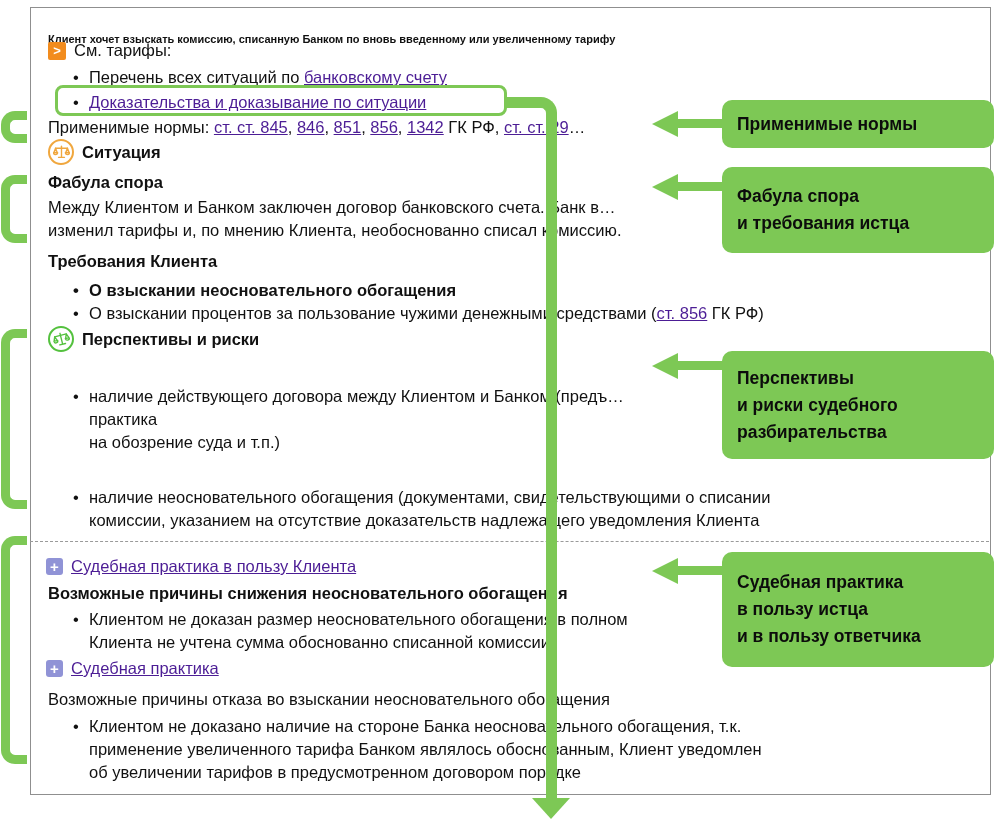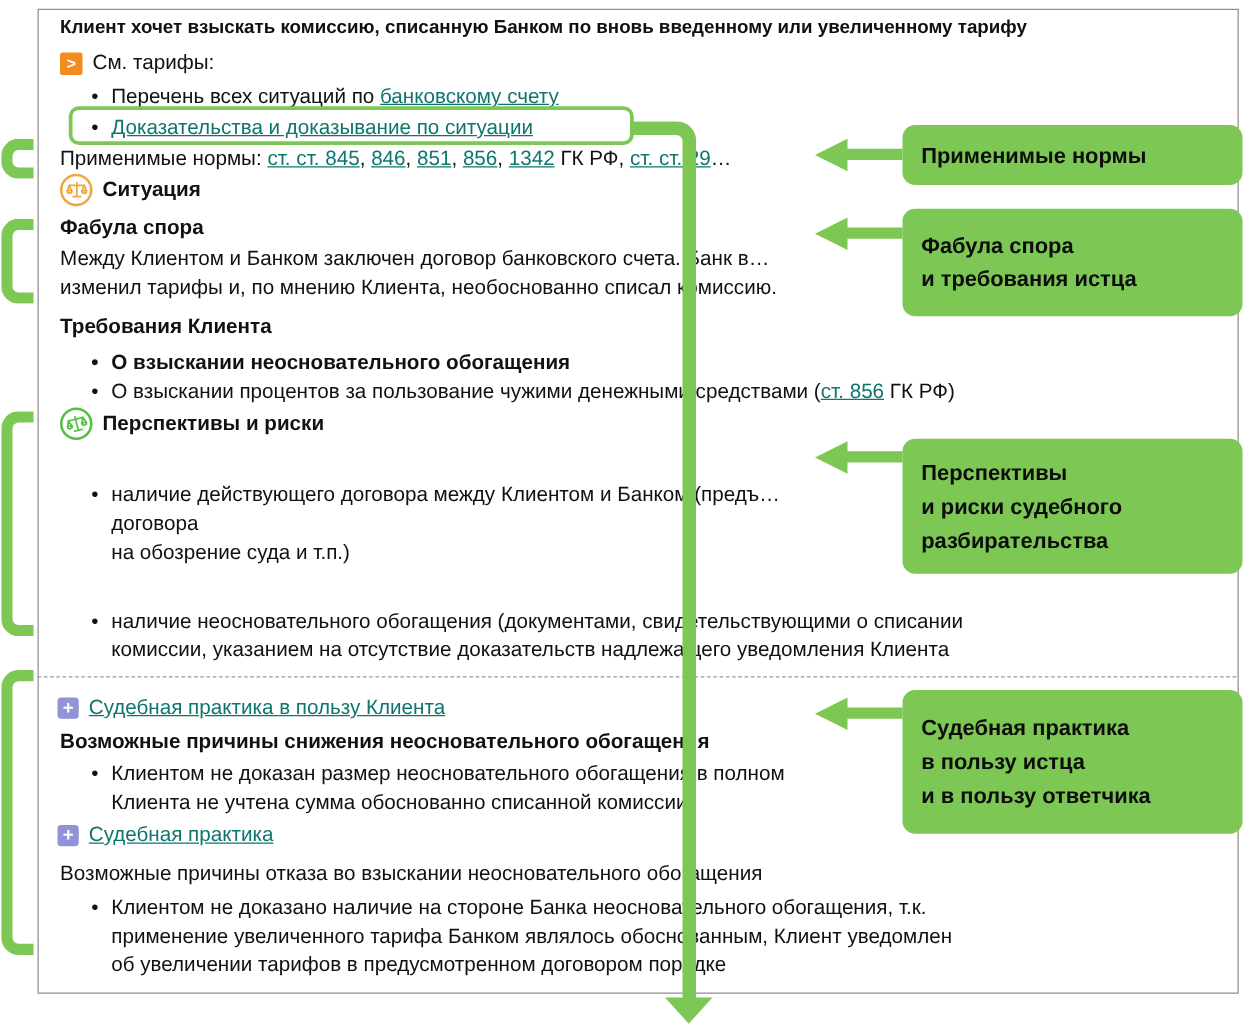--- a/index.html
+++ b/index.html
@@ -2,25 +2,25 @@
 <html><head>
 <meta charset="utf-8">
 <style>
   html,body{margin:0;padding:0;background:#fff;}
   #page{position:relative;width:1000px;height:820px;background:#fff;overflow:hidden;
         font-family:"Liberation Sans","DejaVu Sans",sans-serif;color:#111;}
   #frame{position:absolute;left:30px;top:7px;width:959px;height:786px;border:1px solid #8f8f8f;background:#fff;z-index:1;}
   .blk{position:absolute;left:48px;white-space:nowrap;font-size:16.5px;line-height:23px;color:#111;z-index:2;}
   .b{font-weight:700;}
   .lnk{color:#2d2dd8;text-decoration:underline;cursor:pointer;}
-  a.lnk{color:#0f766e;}
+  a.lnk{color:#4c1d95;}
   .bul{left:70px;padding-left:19px;position:absolute;}
   .bul::before{content:"•";position:absolute;left:3px;top:0;}
   .row{display:flex;align-items:center;gap:8px;}
-  .title{font-size:15px;font-weight:700;}
+  .title{font-size:11px;font-weight:700;margin-top:18px;}
   
   .sa-ic{width:18px;height:18px;background:#f28c1e;border-radius:2px;color:#fff;font-weight:700;
          font-size:13px;display:flex;align-items:center;justify-content:center;flex:0 0 auto;}
   .circ{width:26px;height:26px;border-radius:50%;display:flex;align-items:center;justify-content:center;flex:0 0 auto;box-sizing:border-box;}
   .circ.or{border:2px solid #f0a73e;}
   .circ.gr{border:2px solid #54c13e;}
   .circ svg{display:block;}
   .circ.or svg{stroke:#f0a73e;}
   .circ.gr svg{stroke:#54c13e;transform:rotate(-14deg);}
   .circ svg *{fill:none;stroke-width:1.6;stroke-linecap:round;stroke-linejoin:round;}
@@ -94,21 +94,21 @@
         <line x1="3" y1="5" x2="17" y2="5"></line>
         <path d="M3 5 L1 10 M3 5 L5 10 M0.6 10 a2.4 2.4 0 0 0 4.8 0 Z"></path>
         <path d="M17 5 L15 10 M17 5 L19 10 M14.6 10 a2.4 2.4 0 0 0 4.8 0 Z"></path>
       </svg>
     </span>
     <span class="b">Перспективы и риски</span>
   </div>
 
   <div class="blk bul" style="top:385px">
       <div>наличие действующего договора между Клиентом и Банком (предъ…</div>
-      <div>договора</div>
+      <div>практика</div>
       <div>на обозрение суда и т.п.)</div>
     </div>
 
 
   <div class="blk bul" style="top:486px">
       <div>наличие неосновательного обогащения (документами, свидетельствующими о списании</div>
       <div>комиссии, указанием на отсутствие доказательств надлежащего уведомления Клиента</div>
     </div>
 
   <div class="divider"></div>

